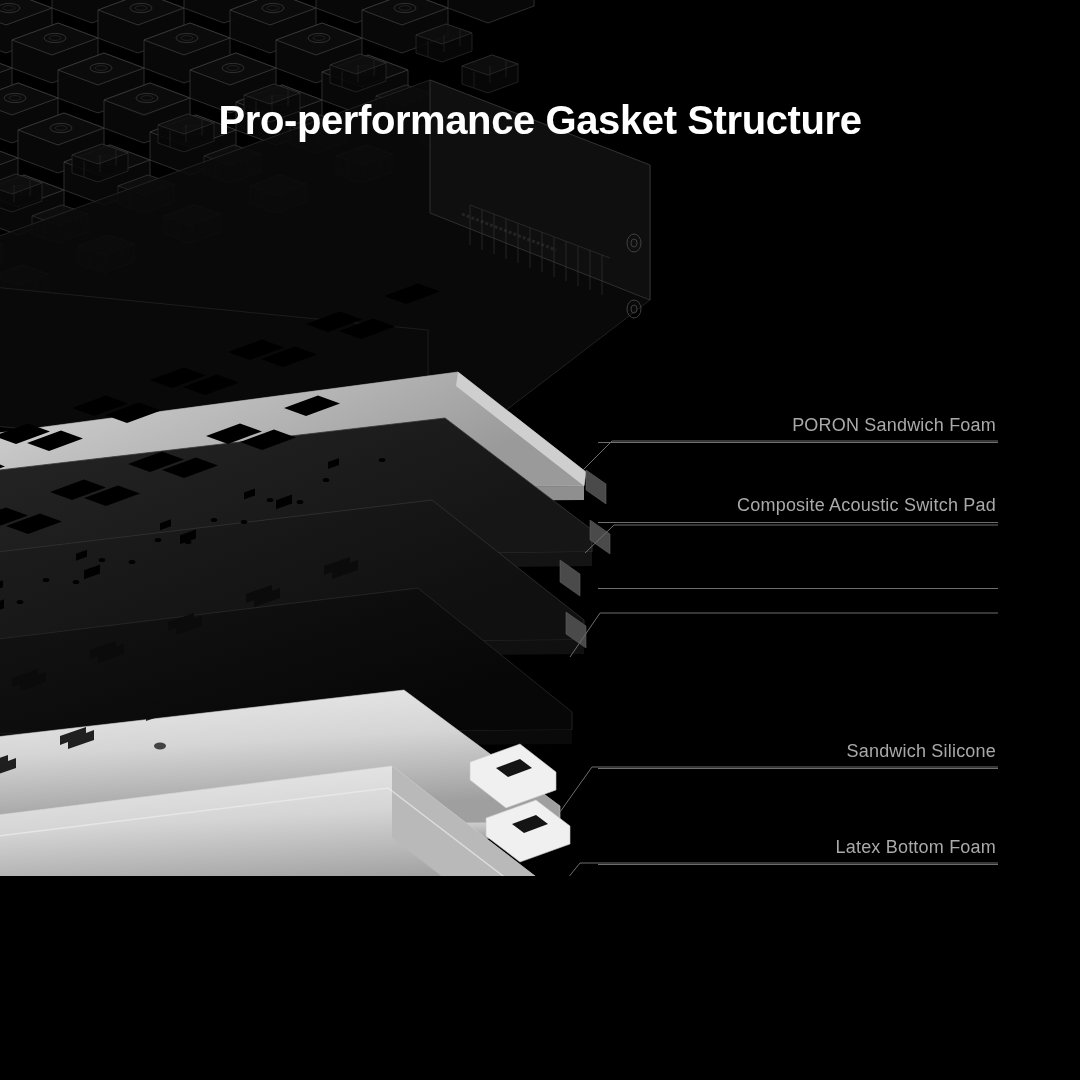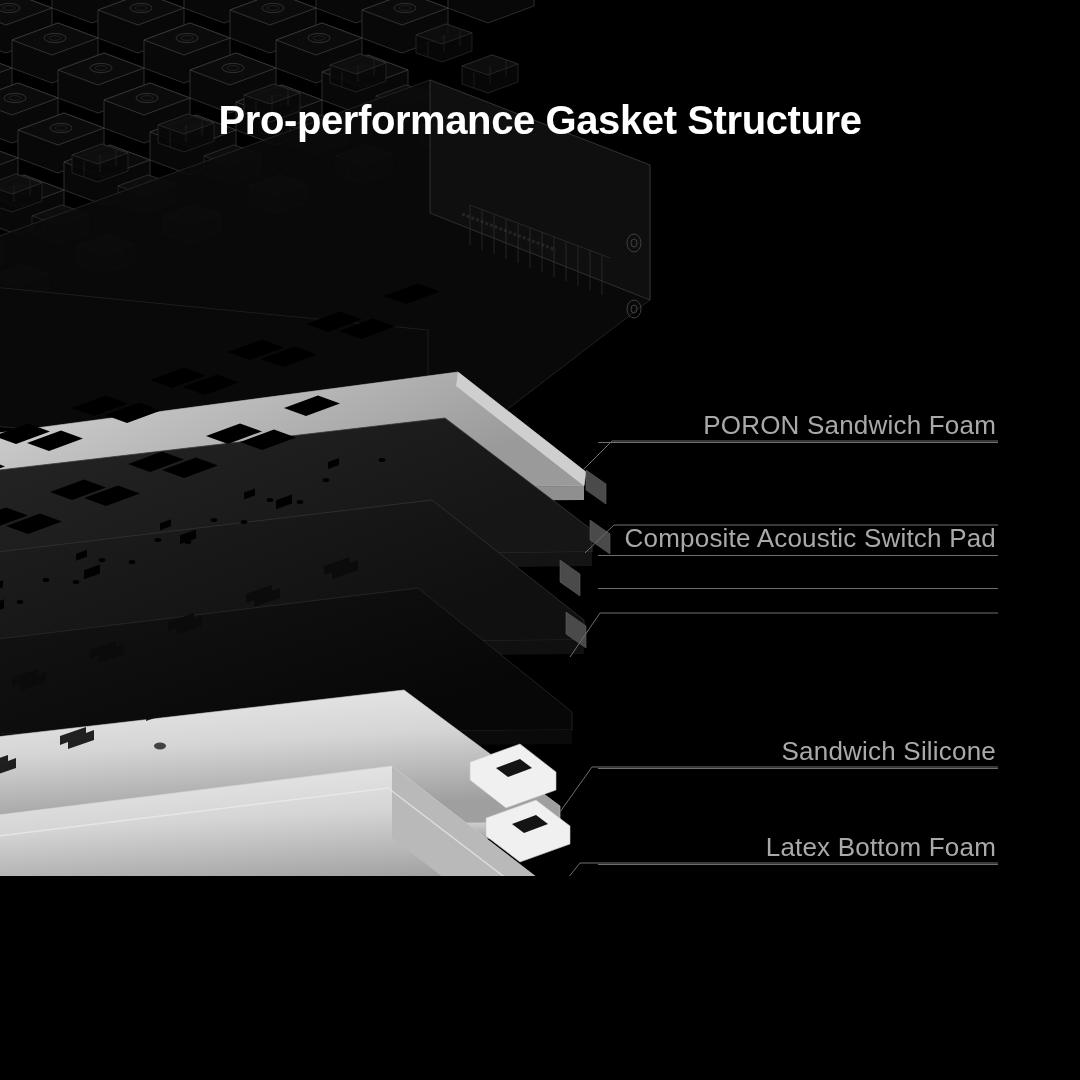--- a/index.html
+++ b/index.html
@@ -12,28 +12,28 @@
     color:#ffffff;font-size:40px;font-weight:700;letter-spacing:-0.4px;
     font-family:"Liberation Sans",sans-serif;white-space:nowrap;
   }
 
   
   #art{position:absolute;left:0;top:0;width:1080px;height:1080px;}
 
   
   .callout{position:absolute;text-align:right;white-space:nowrap;}
   .callout .txt{
-    display:block;color:#a9a9a9;font-size:26px;font-weight:400;
+    display:block;color:#a9a9a9;font-size:18px;font-weight:400;
     font-family:"Liberation Sans",sans-serif;letter-spacing:0.2px;
     line-height:26px;padding-right:2px;
   }
   .callout .rule{display:block;height:1px;background:#6e6e6e;width:100%;margin-top:4px;}
 
   #cal0{left:598px;top:412px;width:400px;}
-  #cal1{left:598px;top:525px;width:400px;}
+  #cal1{left:598px;top:492px;width:400px;}
   #cal2{left:598px;top:584px;width:400px;}
   #cal3{left:598px;top:738px;width:400px;}
   #cal4{left:598px;top:834px;width:400px;}
 </style>
 </head>
 <body>
 
 <div id="stage">
 
   <svg id="art" viewBox="0 0 1080 1080">

